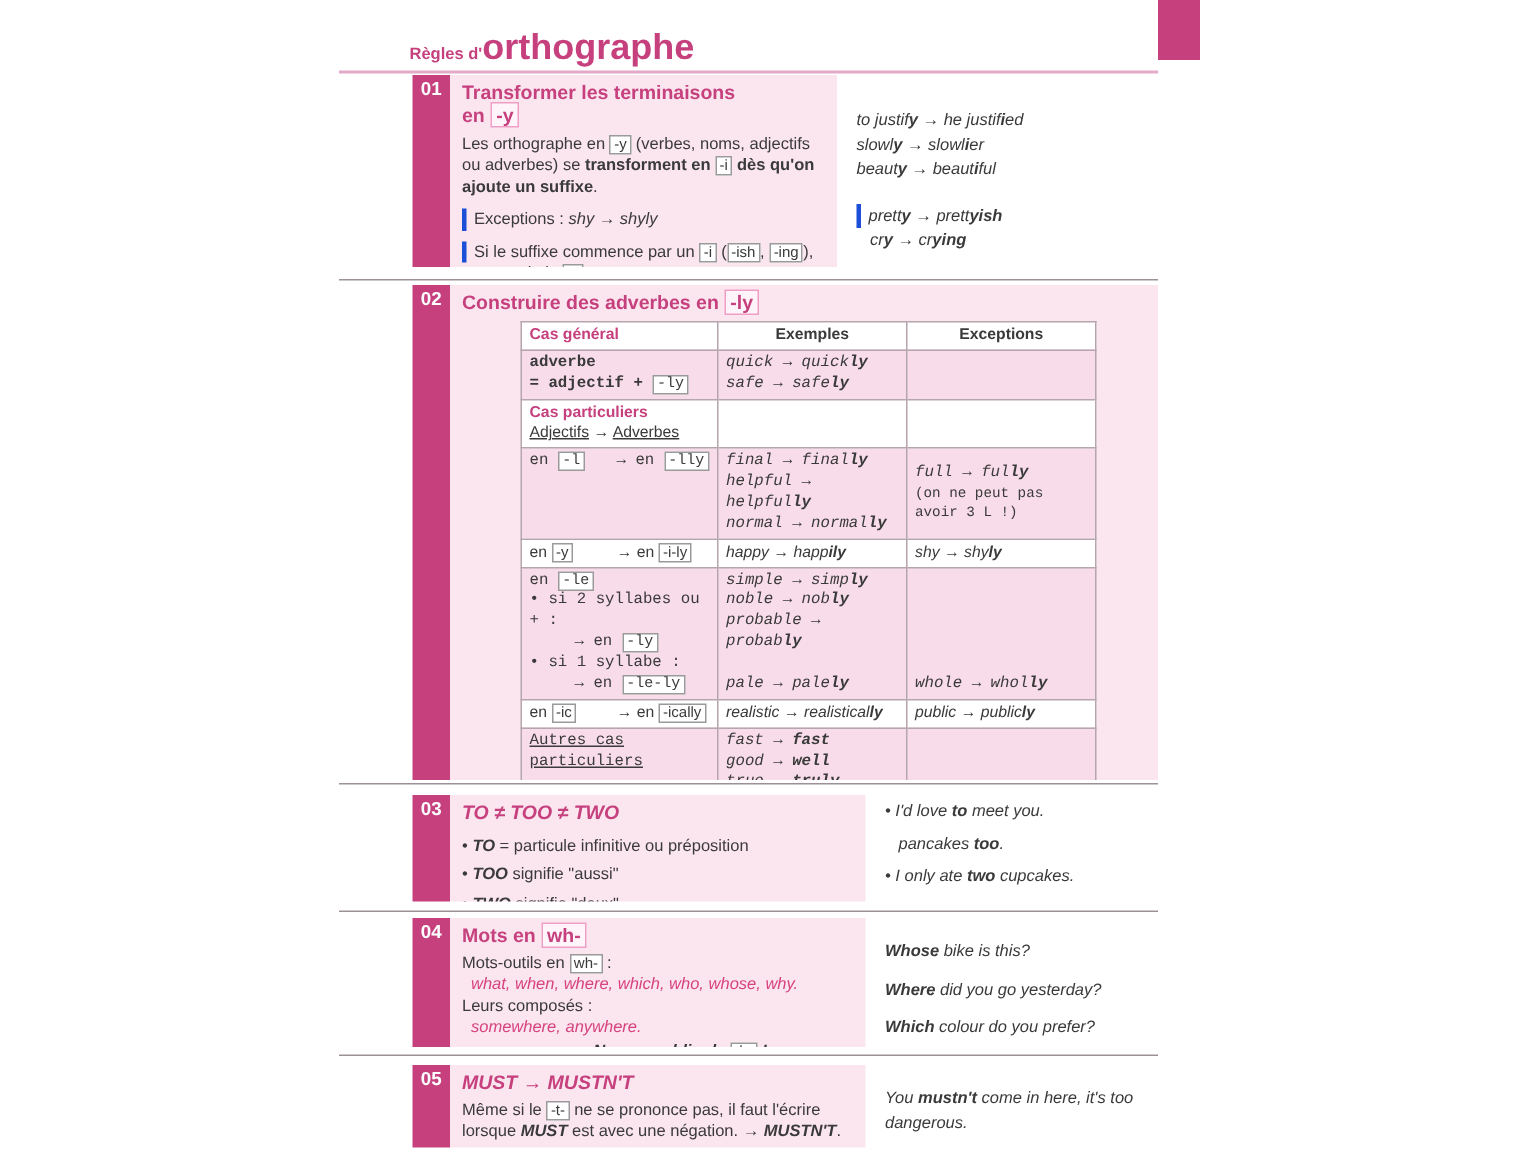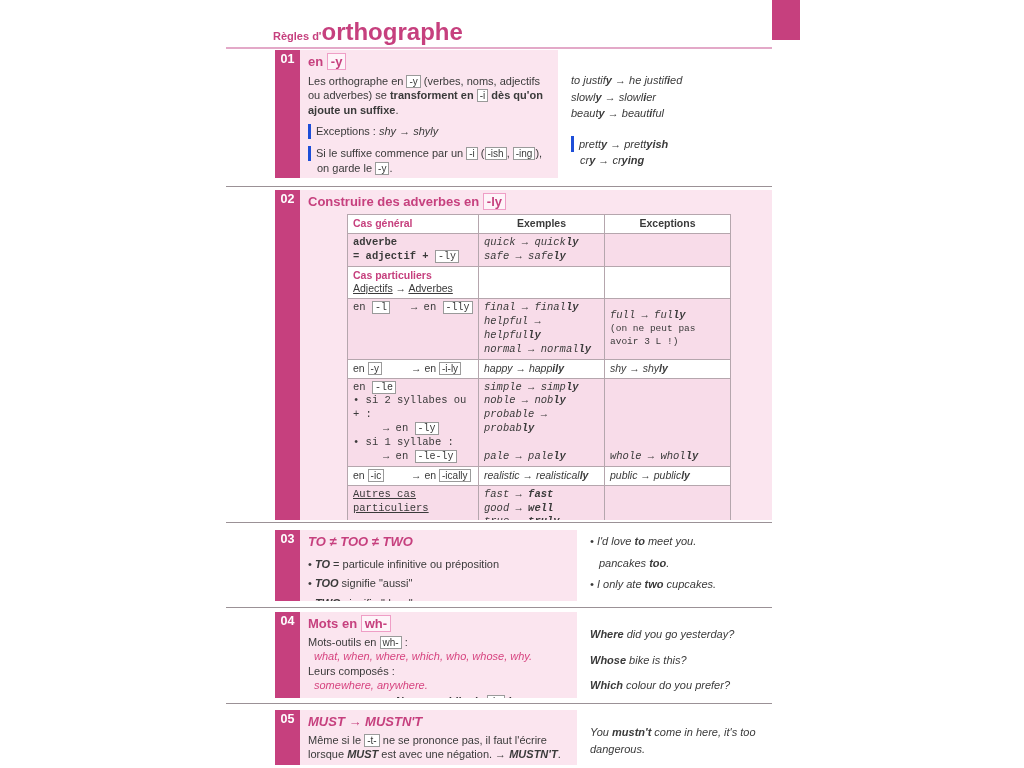--- a/index.html
+++ b/index.html
@@ -80,20 +80,21 @@
 
 <div class="divider" style="top:186px"></div>
 <div class="divider" style="top:522px"></div>
 <div class="divider" style="top:607px"></div>
 <div class="divider" style="top:703px"></div>
 
 <section class="sec sec01">
   <div class="numbar"><span>01</span></div>
   <div class="content c01">
     <h2 class="heading">
+      <span class="hl"><span class="sg-n">Transformer les terminaisons</span></span>
       <span class="hl"><span class="sg-n">en </span><span class="sg-pbox">-y</span></span>
     </h2>
     <p class="para"><span class="sg-n">Les orthographe en </span><span class="sg-box">-y</span><span class="sg-n"> (verbes, noms, adjectifs ou adverbes) se </span><span class="sg-b">transforment en </span><span class="sg-box">-i</span><span class="sg-b"> dès qu'on ajoute un suffixe</span><span class="sg-n">.</span></p>
     <div class="ln barline mt7"><span class="sg-n">Exceptions : </span><span class="sg-i">shy → shyly</span></div>
     <div class="mt7">
       <div class="ln barline"><span class="sg-n">Si le suffixe commence par un </span><span class="sg-box">-i</span><span class="sg-n"> (</span><span class="sg-box">-ish</span><span class="sg-n">, </span><span class="sg-box">-ing</span><span class="sg-n">),</span></div>
       <div class="ln cont-line"><span class="sg-n">on garde le </span><span class="sg-box">-y</span><span class="sg-n">.</span></div>
     </div>
   </div>
   <div class="rightcol r01">
@@ -259,22 +260,22 @@
     <h2 class="heading" style="margin-bottom:3px">
       <span class="hl"><span class="sg-n">Mots en </span><span class="sg-pbox">wh-</span></span>
     </h2>
     <div class="ln"><span class="sg-n">Mots-outils en </span><span class="sg-box">wh-</span><span class="sg-n"> :</span></div>
     <div class="ln pinkline"><span class="sg-pk">what, when, where, which, who, whose, why.</span></div>
     <div class="ln"><span class="sg-n">Leurs composés :</span></div>
     <div class="ln pinkline"><span class="sg-pk">somewhere, anywhere.</span></div>
     <div class="ln center-line"><span class="sg-bi">Ne pas oublier le </span><span class="sg-box">-h-</span><span class="sg-bi"> !</span></div>
   </div>
   <div class="rightcol r04">
+    <div class="exline"><span class="sg-bi">Whose</span><span class="sg-i"> bike is this?</span></div>
     <div class="exline"><span class="sg-bi">Where</span><span class="sg-i"> did you go yesterday?</span></div>
-    <div class="exline"><span class="sg-bi">Whose</span><span class="sg-i"> bike is this?</span></div>
     <div class="exline"><span class="sg-bi">Which</span><span class="sg-i"> colour do you prefer?</span></div>
   </div>
 </section>
 
 <section class="sec sec05">
   <div class="numbar"><span>05</span></div>
   <div class="content c05">
     <h2 class="heading" style="margin-bottom:3px">
       <span class="hl"><span class="sg-i">MUST → MUSTN'T</span></span>
     </h2>

